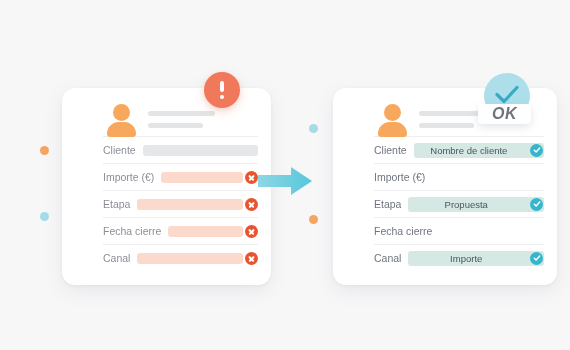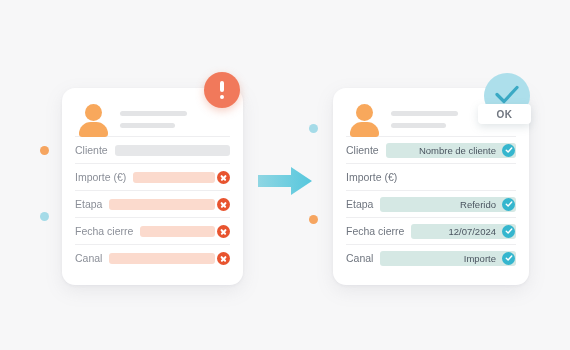--- a/index.html
+++ b/index.html
@@ -30,20 +30,21 @@
   #dot-left-blue    { left: 40px;  top: 212px; width: 9px;  height: 9px; }
   #dot-mid-blue     { left: 309px; top: 124px; width: 9px;  height: 9px; }
   #dot-mid-orange   { left: 309px; top: 215px; width: 9px;  height: 9px; }
 
   
   .card {
     position: absolute;
     background: #ffffff;
     border-radius: 13px;
     box-shadow: 0 6px 18px rgba(130,130,150,.13), 0 1px 3px rgba(130,130,150,.09);
+    padding-left: 28px;
   }
   #card-error { left: 62px;  top: 88px; width: 181px; height: 197px; }
   #card-ok    { left: 333px; top: 88px; width: 196px; height: 197px; }
 
   .card-head {
     display: flex;
     align-items: center;
     padding: 14px 0 0 16px;
     height: 48px;
     box-sizing: border-box;
@@ -128,21 +129,21 @@
   .badge-x::after  { transform: rotate(-45deg); }
 
   
   .field-ok {
     flex: 1 1 auto;
     height: 15px;
     border-radius: 3px;
     background: #d5e8e4;
     display: flex;
     align-items: center;
-    justify-content: flex-end;
+    justify-content: center;
     padding-right: 20px;
     box-sizing: border-box;
     position: relative;
   }
   .field-value {
     font-size: 9.5px;
     color: #4b5560;
     white-space: nowrap;
   }
   .badge-check {
@@ -207,24 +208,25 @@
     left: 478px; top: 104px;
     width: 53px; height: 20px;
     background: #ffffff;
     border-radius: 4px;
     box-shadow: 0 3px 9px rgba(120,140,150,.22);
     display: flex;
     align-items: center;
     justify-content: center;
   }
   #ok-label .ok-text {
-    font-size: 10px;
+    font-size: 16px;
     font-weight: bold;
     color: #6f757f;
     letter-spacing: .4px;
+    font-style: italic;
   }
 
   
   #arrow {
     position: absolute;
     left: 258px; top: 167px;
     width: 54px; height: 28px;
   }
 </style>
 </head>
@@ -326,39 +328,31 @@
         </span>
       </div>
 
       <div class="row">
         <span class="row-label">Importe (€)</span>
       </div>
 
       <div class="row">
         <span class="row-label">Etapa</span>
         <span class="field-ok">
-          <span class="field-value">Referido</span>
+          <span class="field-value">Propuesta</span>
           <span class="badge-check">
             <svg width="8" height="8" viewBox="0 0 10 10">
                 <path d="M1.6 5.2 L3.9 7.4 L8.4 2.6" fill="none" stroke="#ffffff" stroke-width="1.8" stroke-linecap="round" stroke-linejoin="round"></path>
               </svg>
           </span>
         </span>
       </div>
 
       <div class="row">
         <span class="row-label">Fecha cierre</span>
-        <span class="field-ok">
-          <span class="field-value">12/07/2024</span>
-          <span class="badge-check">
-            <svg width="8" height="8" viewBox="0 0 10 10">
-                <path d="M1.6 5.2 L3.9 7.4 L8.4 2.6" fill="none" stroke="#ffffff" stroke-width="1.8" stroke-linecap="round" stroke-linejoin="round"></path>
-              </svg>
-          </span>
-        </span>
       </div>
 
       <div class="row">
         <span class="row-label">Canal</span>
         <span class="field-ok">
           <span class="field-value">Importe</span>
           <span class="badge-check">
             <svg width="8" height="8" viewBox="0 0 10 10">
                 <path d="M1.6 5.2 L3.9 7.4 L8.4 2.6" fill="none" stroke="#ffffff" stroke-width="1.8" stroke-linecap="round" stroke-linejoin="round"></path>
               </svg>

